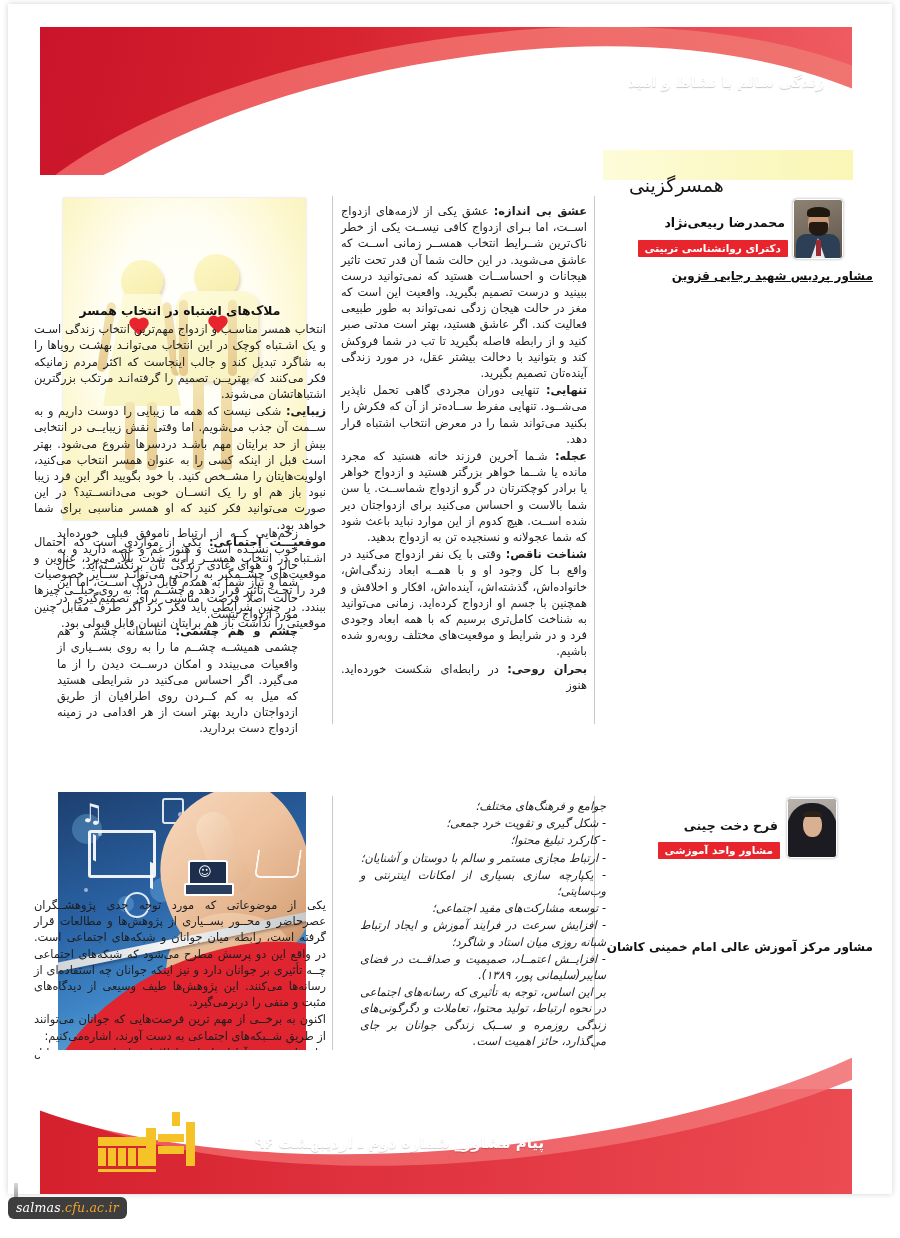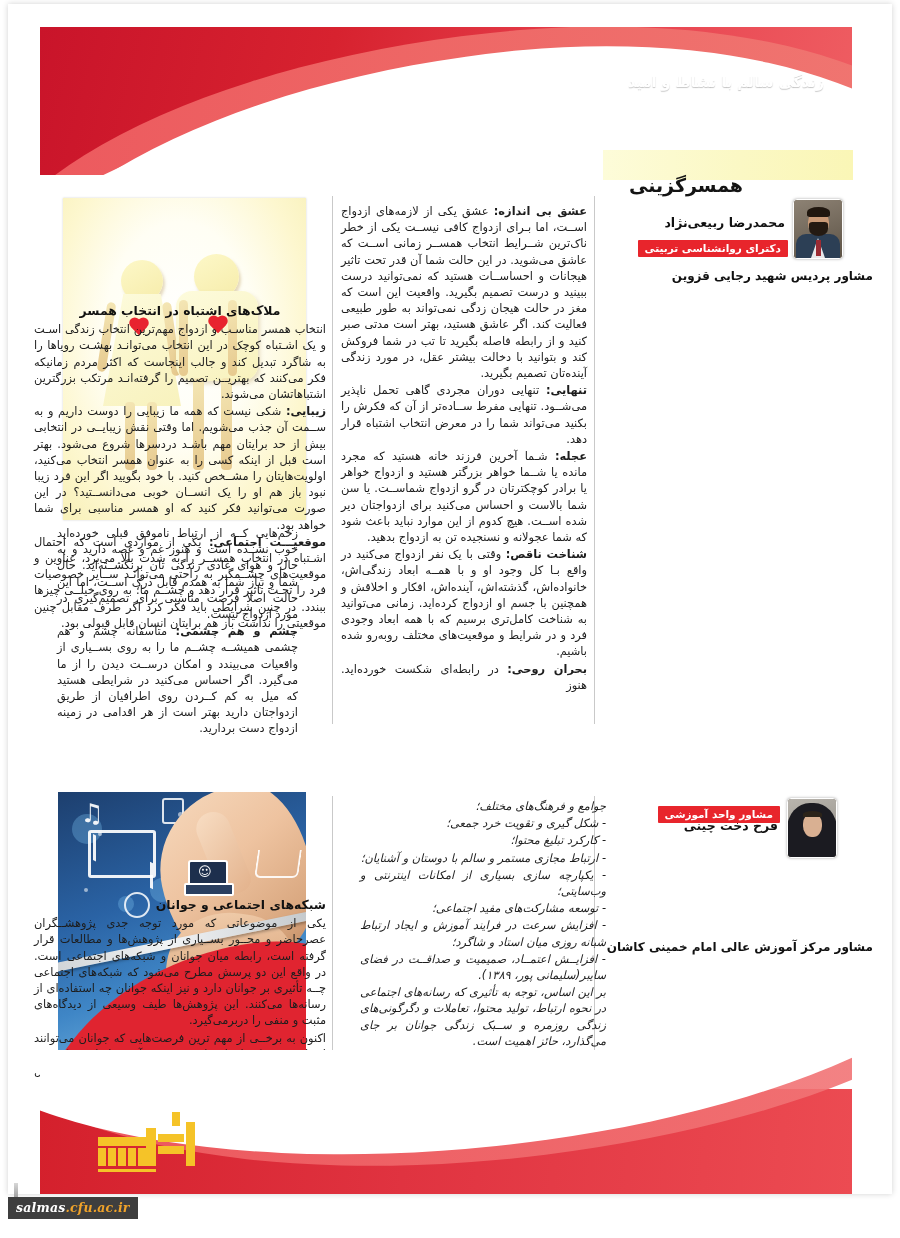--- a/index.html
+++ b/index.html
@@ -57,21 +57,21 @@
   }
 
   
   .section-head{
     position:absolute;height:30px;
     background:linear-gradient(90deg,#fdfcd9 0%,#fbf8c4 55%,#faf6b6 100%);
     display:flex;align-items:center;justify-content:flex-end;
     padding:0 12px 0 26px;box-sizing:border-box;
   }
   .section-head span{
-    font-size:19px;font-weight:bold;color:#141414;white-space:nowrap;margin-top:40px;
+    font-size:19px;font-weight:normal;color:#141414;white-space:nowrap;margin-top:40px;
   }
   #sec1-head{right:47px;top:150px;width:250px;}
   #sec2-head{right:47px;top:750px;width:254px;}
 
   
   .author-block{position:absolute;}
   .author-photo{
     position:absolute;width:48px;height:58px;
     border:1.5px solid #ffffff;border-radius:4px;
     box-shadow:0 0 3px rgba(0,0,0,.35);overflow:hidden;
@@ -241,22 +241,22 @@
     position:absolute;left:58px;bottom:28px;width:135px;height:58px;
   }
   .footer-logo .bar{position:absolute;background:#f5c328;}
   .footer-logo .cap{position:absolute;background:#f5c328;}
 
   
   .watermark{
     position:absolute;left:8px;top:1197px;
     background:#3e3e3e;color:#ffffff;
     font-family:"DejaVu Serif","Liberation Serif",serif;
-    font-style:italic;font-weight:bold;font-size:12.5px;
-    padding:3px 8px 4px 8px;letter-spacing:.2px;
+    font-style:italic;font-weight:normal;font-size:12.5px;
+    padding:3px 8px 4px 8px;letter-spacing:.2px;border-radius:6px;
   }
   .watermark .dom{color:#f0a32a;}
   .wm-tick{
     position:absolute;left:14px;top:1183px;width:4px;height:16px;
     background:linear-gradient(180deg,#d8d8d8,#9a9a9a);
   }
 </style>
 </head>
 <body>
 
@@ -280,21 +280,21 @@
       <div class="bg"></div>
         <div class="suit"></div>
         <div class="shirt"></div>
       <div class="tie"></div>
         <div class="face"></div>
         <div class="hair"></div>
         <div class="beard"></div>
     </div>
     <div class="author-name" style="right:115px;top:215px;">محمدرضا ربیعی‌نژاد</div>
     <div class="author-role" style="right:112px;top:240px;">دکترای روانشناسی تربیتی</div>
-    <div class="author-org" style="right:27px;top:269px;">مشاور پردیس شهید رجایی قزوین</div>
+    <div class="author-org" style="right:27px;top:269px;text-decoration:underline;">مشاور پردیس شهید رجایی قزوین</div>
   </div>
 
   <div class="art-img" id="img-couple">
 
     <div class="head" style="left:58px;top:62px;width:42px;height:42px;"></div>
     <div class="torso" style="left:40px;top:96px;width:78px;height:112px;clip-path:polygon(26% 0,74% 0,100% 100%,0 100%);border-radius:14px 14px 0 0;"></div>
     <div class="limb" style="left:39px;top:104px;width:9px;height:70px;transform:rotate(9deg);border-radius:5px;"></div>
     <div class="limb" style="left:104px;top:104px;width:9px;height:74px;transform:rotate(-8deg);border-radius:5px;"></div>
     <div class="limb" style="left:62px;top:204px;width:10px;height:68px;border-radius:4px;"></div>
     <div class="limb" style="left:84px;top:204px;width:10px;height:68px;border-radius:4px;"></div>
@@ -334,21 +334,21 @@
 
 
   <div class="author-block">
     <div class="author-photo" id="photo2" style="right:63px;top:798px;">
       <div class="bg"></div>
         <div class="chador"></div>
         <div class="face"></div>
         <div class="fringe"></div>
     </div>
     <div class="author-name" style="right:122px;top:818px;">فرح دخت چینی</div>
-    <div class="author-role" style="right:120px;top:806px;">مشاور واحد آموزشی</div>
+    <div class="author-role" style="right:120px;top:842px;">مشاور واحد آموزشی</div>
     <div class="author-org" style="right:27px;top:904px;margin-top:36px;">مشاور مرکز آموزش عالی امام خمینی کاشان</div>
   </div>
 
   <div class="art-img" id="img-tablet">
     <div class="blob" style="left:14px;top:22px;width:30px;height:30px;"></div>
     <div class="blob" style="left:92px;top:86px;width:24px;height:24px;"></div>
     <div class="blob" style="left:60px;top:104px;width:16px;height:16px;"></div>
     <div class="glowdot" style="left:40px;top:40px;width:4px;height:4px;"></div>
     <div class="glowdot" style="left:120px;top:20px;width:5px;height:5px;"></div>
     <div class="glowdot" style="left:26px;top:96px;width:4px;height:4px;"></div>
@@ -369,21 +369,20 @@
     <div class="cart"></div>
     <div class="hand2"></div>
     <div class="stylus"></div>
     <div class="redswoop"></div>
   </div>
 
   <div class="vline" style="right:305px;top:796px;height:272px;"></div>
   <div class="vline" style="right:567px;top:796px;height:272px;"></div>
 
   <div class="col" style="right:574px;top:897px;width:292px;">
-    <div class="subhead" style="text-align:right;">شبکه‌های اجتماعی و جوانان</div>
     <p><span>یکی از موضوعاتی که مورد توجه جدی پژوهشــگران عصرحاضر و محــور بســیاری از پژوهش‌ها و مطالعات قرار گرفته است، رابطه میان جوانان و شبکه‌های اجتماعی است. در واقع این دو پرسش مطرح می‌شود که شبکه‌های اجتماعی چــه تأثیری بر جوانان دارد و نیز اینکه جوانان چه استفاده‌ای از رسانه‌ها می‌کنند. این پژوهش‌ها طیف وسیعی از دیدگاه‌های مثبت و منفی را دربرمی‌گیرد.</span></p>
     <p><span>اکنون به برخــی از مهم ترین فرصت‌هایی که جوانان می‌توانند از طریق شــبکه‌های اجتماعی به دست آورند، اشاره‌می‌کنیم:</span></p>
     <p><span>- انتشار سریع و آزادانه اخبار و اطلاعات، افزایش قدرت تحلیل و تقویت روحیه انتقادی؛</span></p>
     <p><span>- امکان عبور از مرزهای جغرافیایی و آشــنایی با افراد،</span></p>
   </div>
 
   <div class="col bullets" style="right:294px;top:798px;width:246px;font-style:italic;">
     <p><span>جوامع و فرهنگ‌های مختلف؛</span></p>
     <p><span>- شکل گیری و تقویت خرد جمعی؛</span></p>
     <p><span>- کارکرد تبلیغ محتوا؛</span></p>
@@ -409,17 +408,18 @@
       <div class="bar" style="left:40px;bottom:0;width:8px;height:18px;"></div>
       <div class="cap" style="left:0;bottom:20px;width:48px;height:9px;"></div>
       <div class="cap" style="left:48px;bottom:0;width:10px;height:38px;"></div>
       <div class="cap" style="left:60px;bottom:12px;width:26px;height:8px;"></div>
       <div class="cap" style="left:60px;bottom:24px;width:26px;height:8px;"></div>
       <div class="cap" style="left:88px;bottom:0;width:9px;height:44px;"></div>
       <div class="cap" style="left:74px;bottom:40px;width:8px;height:14px;"></div>
       <div class="cap" style="left:0;bottom:-6px;width:58px;height:3px;"></div>
     </div>
 
+    <div class="footer-text">پیام مشاور_ شماره دوم ـ اردیبهشت ۹۶</div>
   </div>
 
   <div class="wm-tick"></div>
   <div class="watermark"><span>salmas</span><span class="dom">.cfu.ac.ir</span></div>
 </div>
 
 </body></html>

